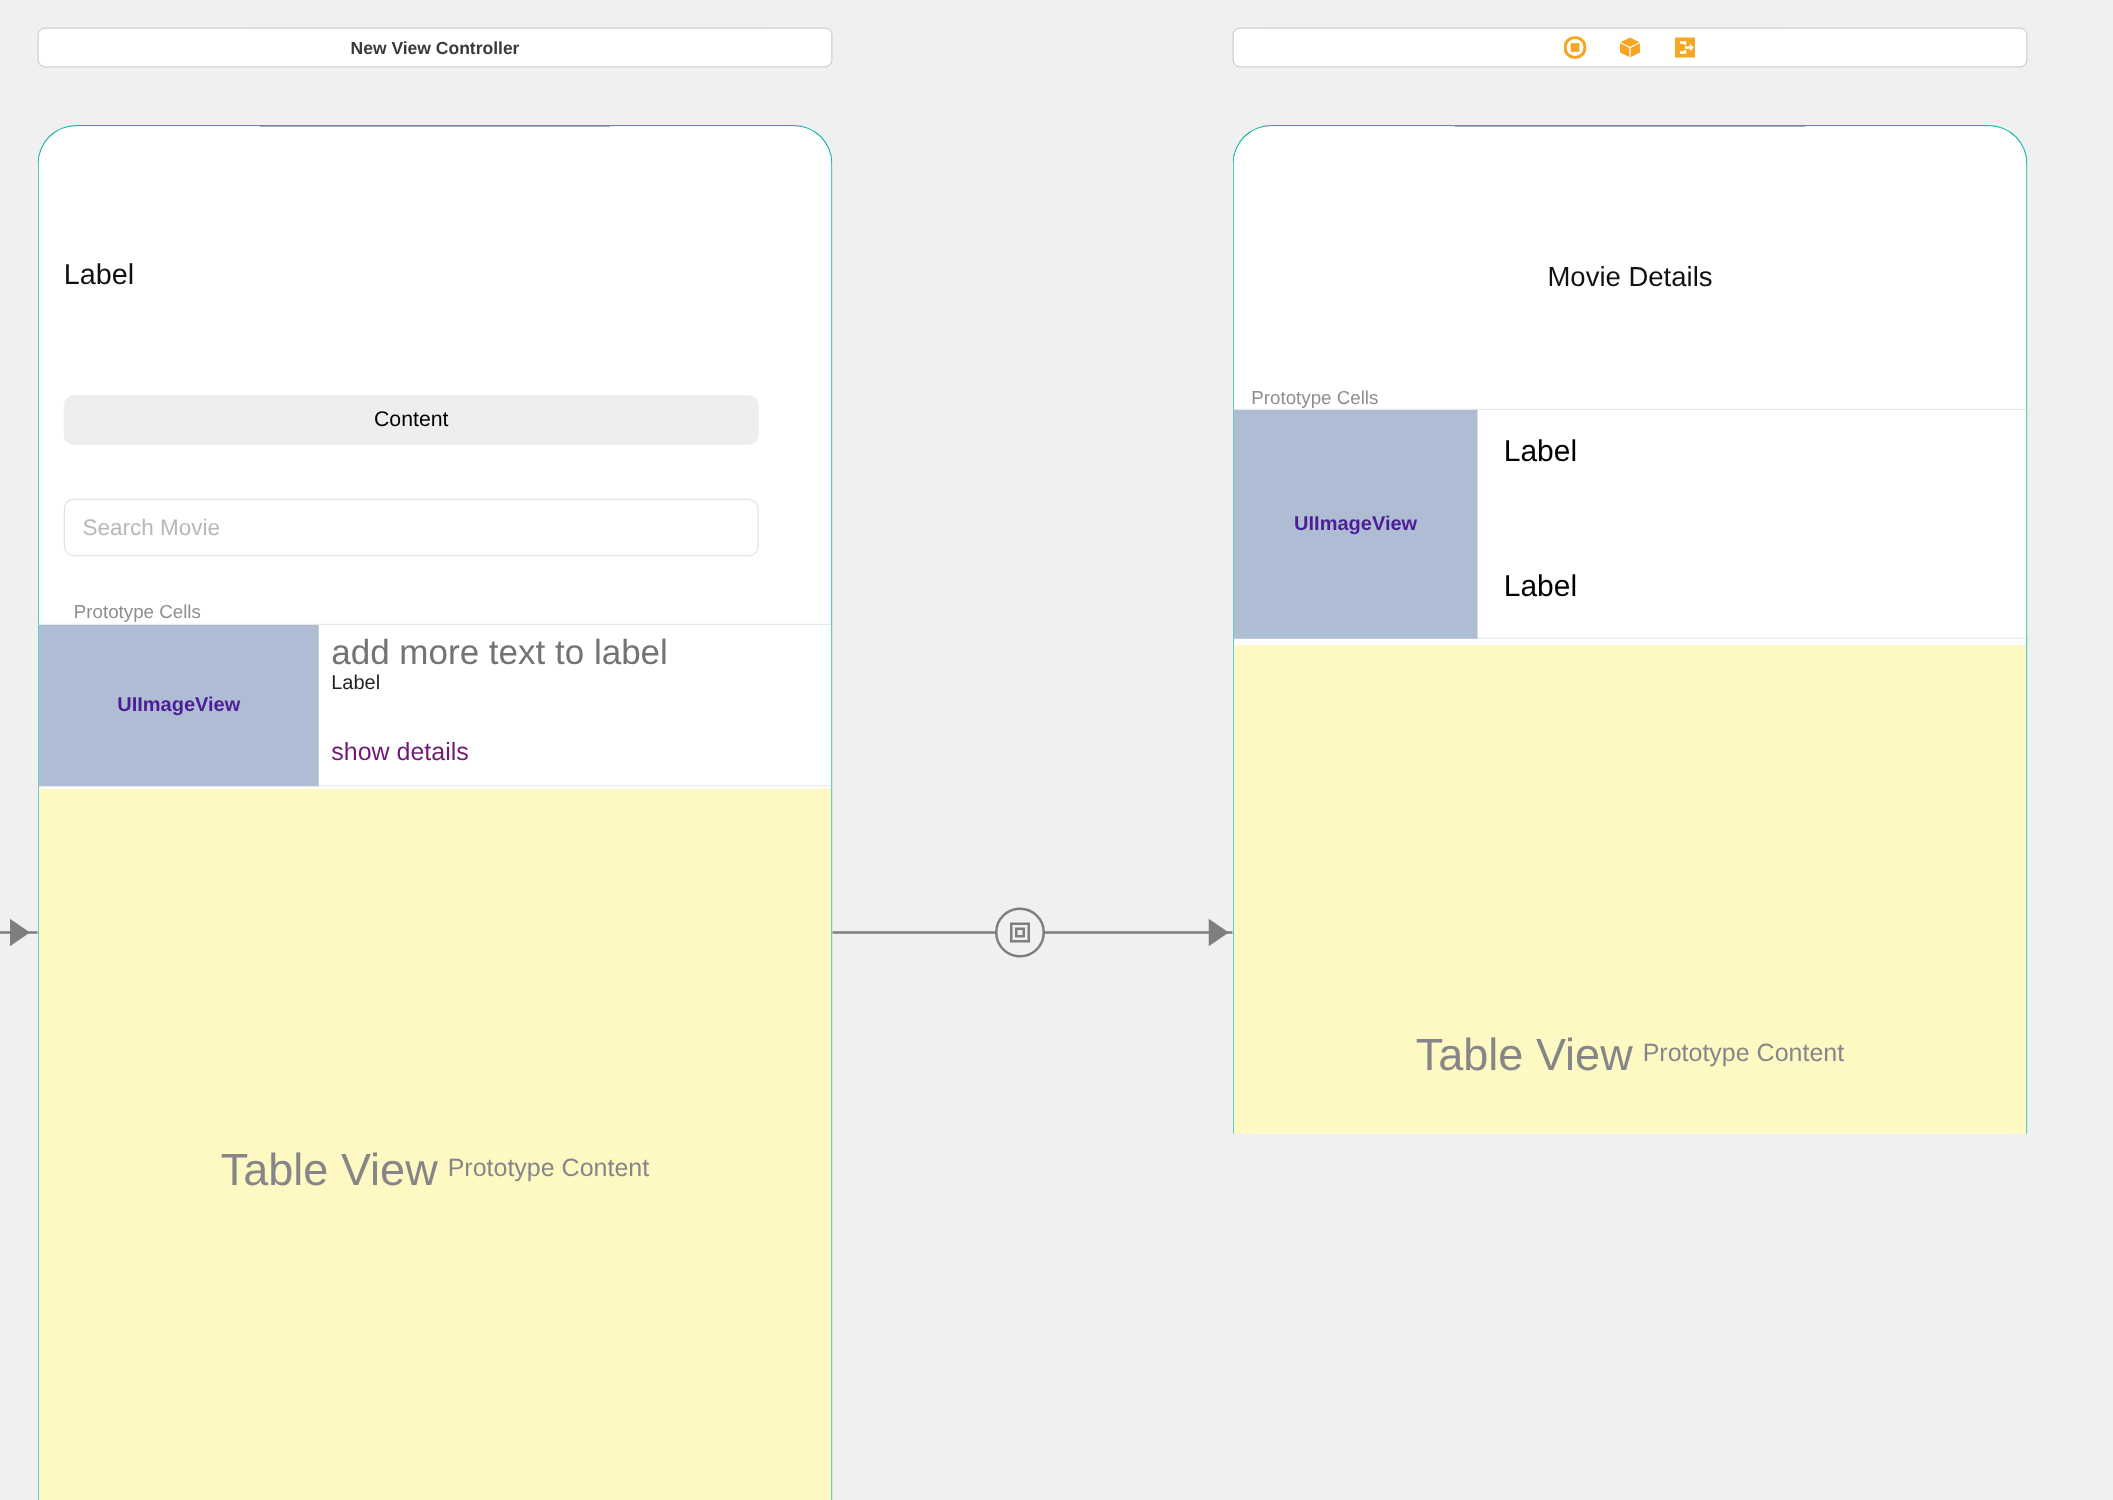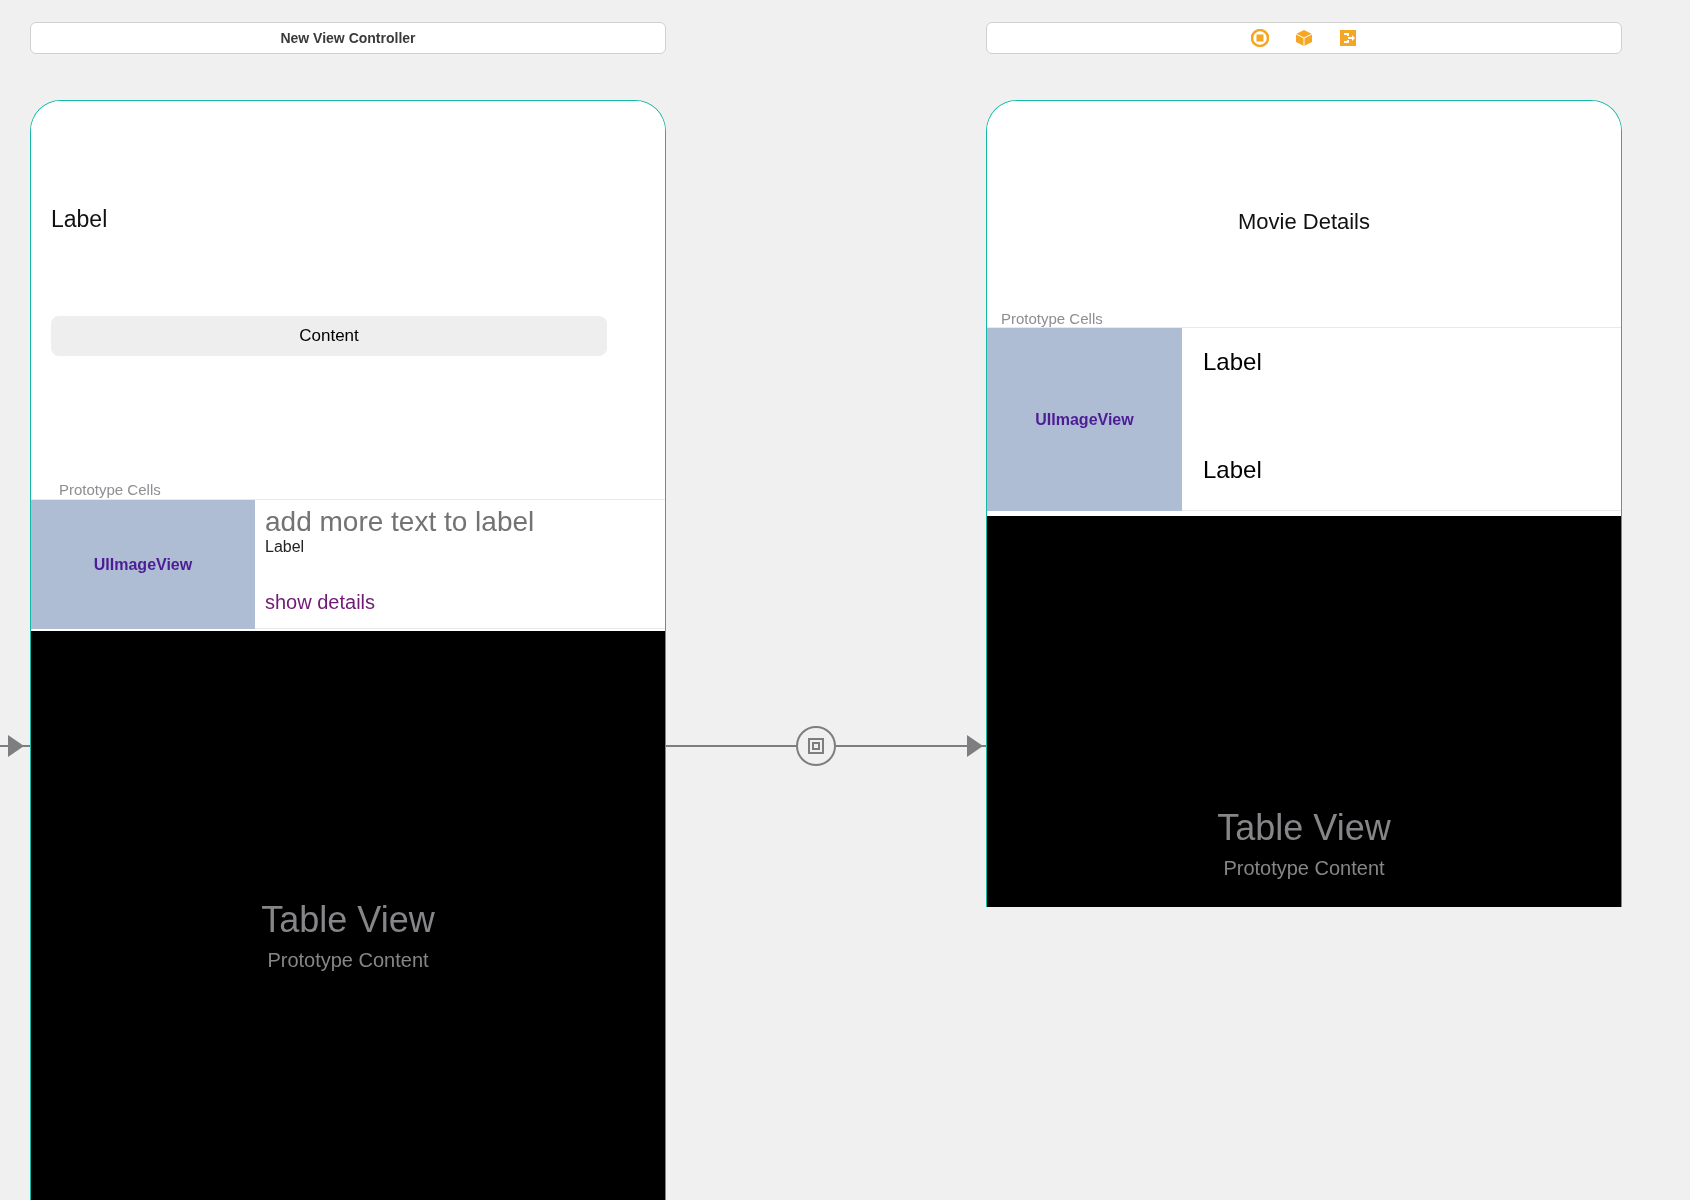--- a/index.html
+++ b/index.html
@@ -107,22 +107,22 @@
   .cell-title { position:absolute; font-size:28px; color:#737373;}
   .cell-title.l { left:234px; top:6px; }
   .cell-sub { position:absolute; font-size:16px; color:#222;}
   .cell-sub.l { left:234px; top:38px; }
   .cell-link { position:absolute; left:234px; right:20px; bottom:14px; text-align:left; color:#701a75; font-size:20px; background:none; border:none;}
 
   .r-label1 { position:absolute; left:216px; top:20px; font-size:24px; }
   .r-label2 { position:absolute; left:216px; top:128px; font-size:24px; }
 
   .tableview-bg {
-    position:absolute; left:0; right:0; background:#000000;
-    display:flex; flex-direction:column; align-items:center; justify-content:center; gap:8px;
+    position:absolute; left:0; right:0; background:#fef9c3;
+    display:flex; flex-direction:row; align-items:center; justify-content:center; gap:8px;
   }
   .tableview-bg.l { top:530px; bottom:0; }
   .tableview-bg.r { top:415px; height:655px; }
   .tv-title { font-size:36px; color:#868689; font-weight:500;}
   .tv-sub { font-size:20px; color:#868689;}
 
   
   .segue-line1 { position:absolute; top:745px; left:0; width:30px; height:2px; background:#7e7e80;}
   .arrowhead1 { position:absolute; top:735px; left:8px; width:0;height:0;border-top:11px solid transparent;border-bottom:11px solid transparent;border-left:16px solid #7e7e80;}
   
@@ -181,20 +181,21 @@
 <div class="phone left">
   <div class="notch"></div>
   <div class="screen">
 
     <div class="title-label">Label</div>
 
     <div class="seg">
       <button class="seg-btn">Content</button>
     </div>
 
+    <input class="search" placeholder="Search Movie" style="">
 
     <div class="proto-label l1">Prototype Cells</div>
 
     <div class="cell l">
       <div class="cell-img l">UIImageView</div>
       <div class="cell-title l">add more text to label</div>
       <div class="cell-sub l">Label</div>
       <button class="cell-link">show details</button>
     </div>
 

